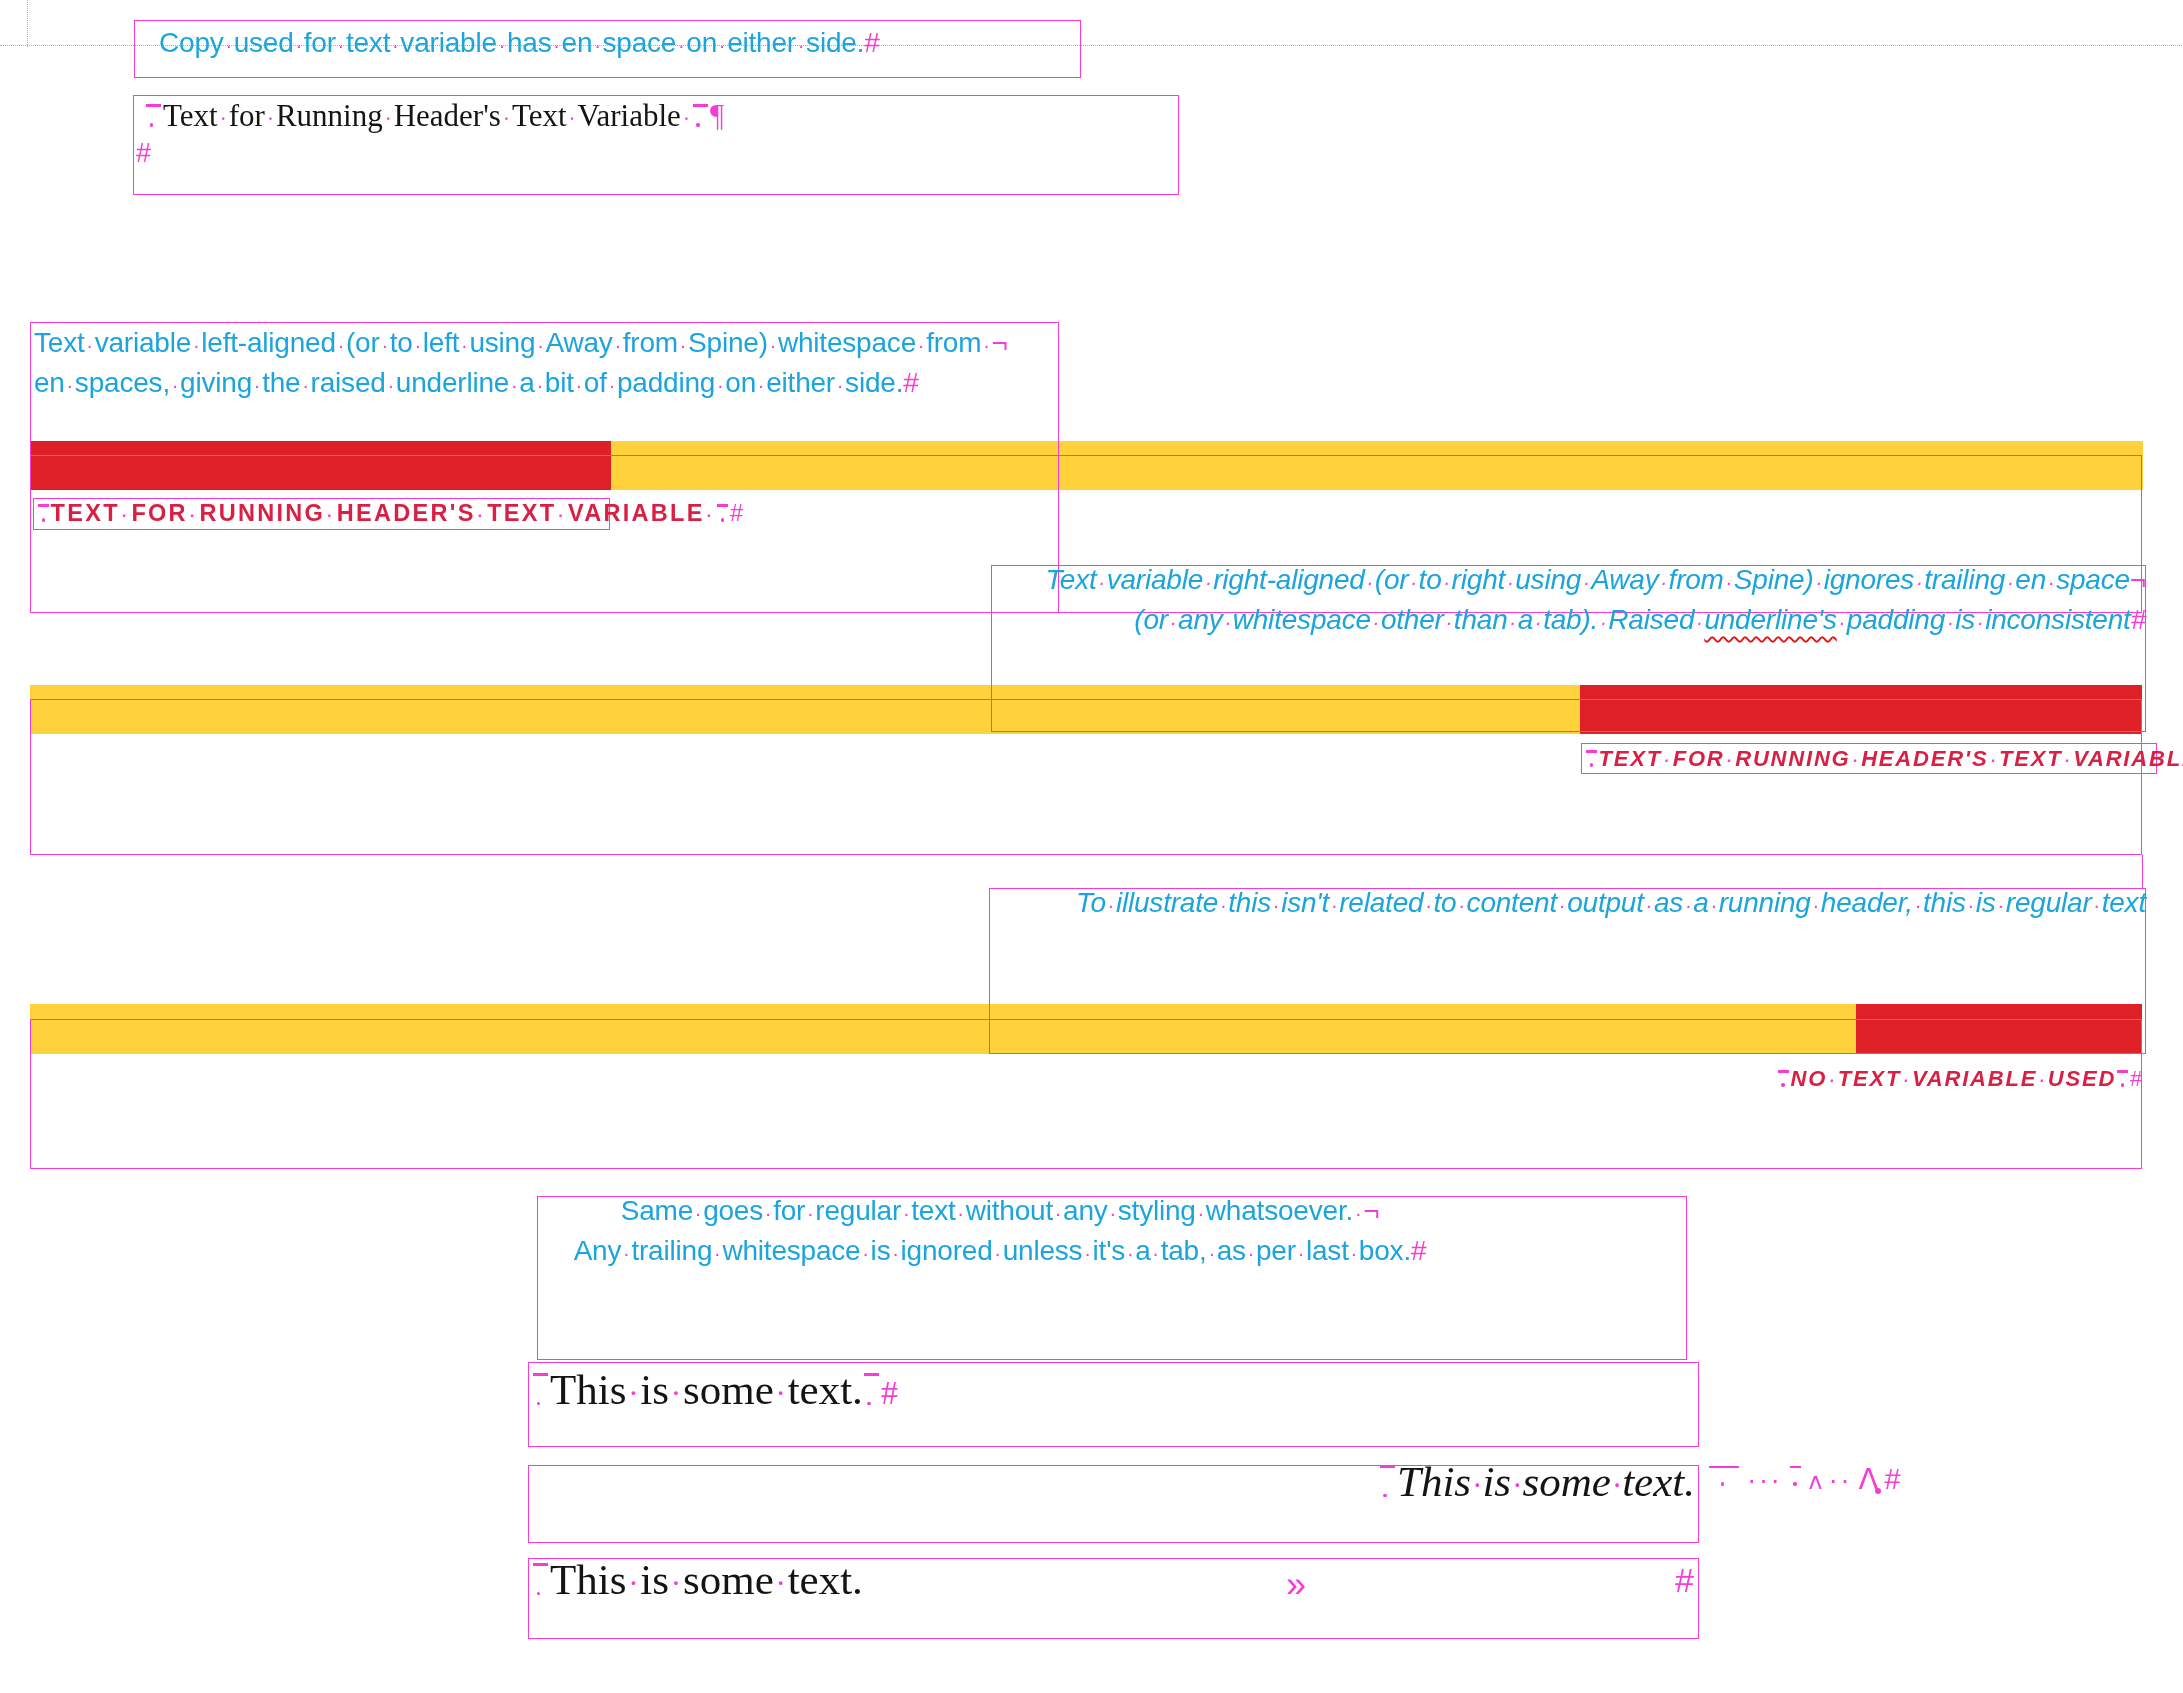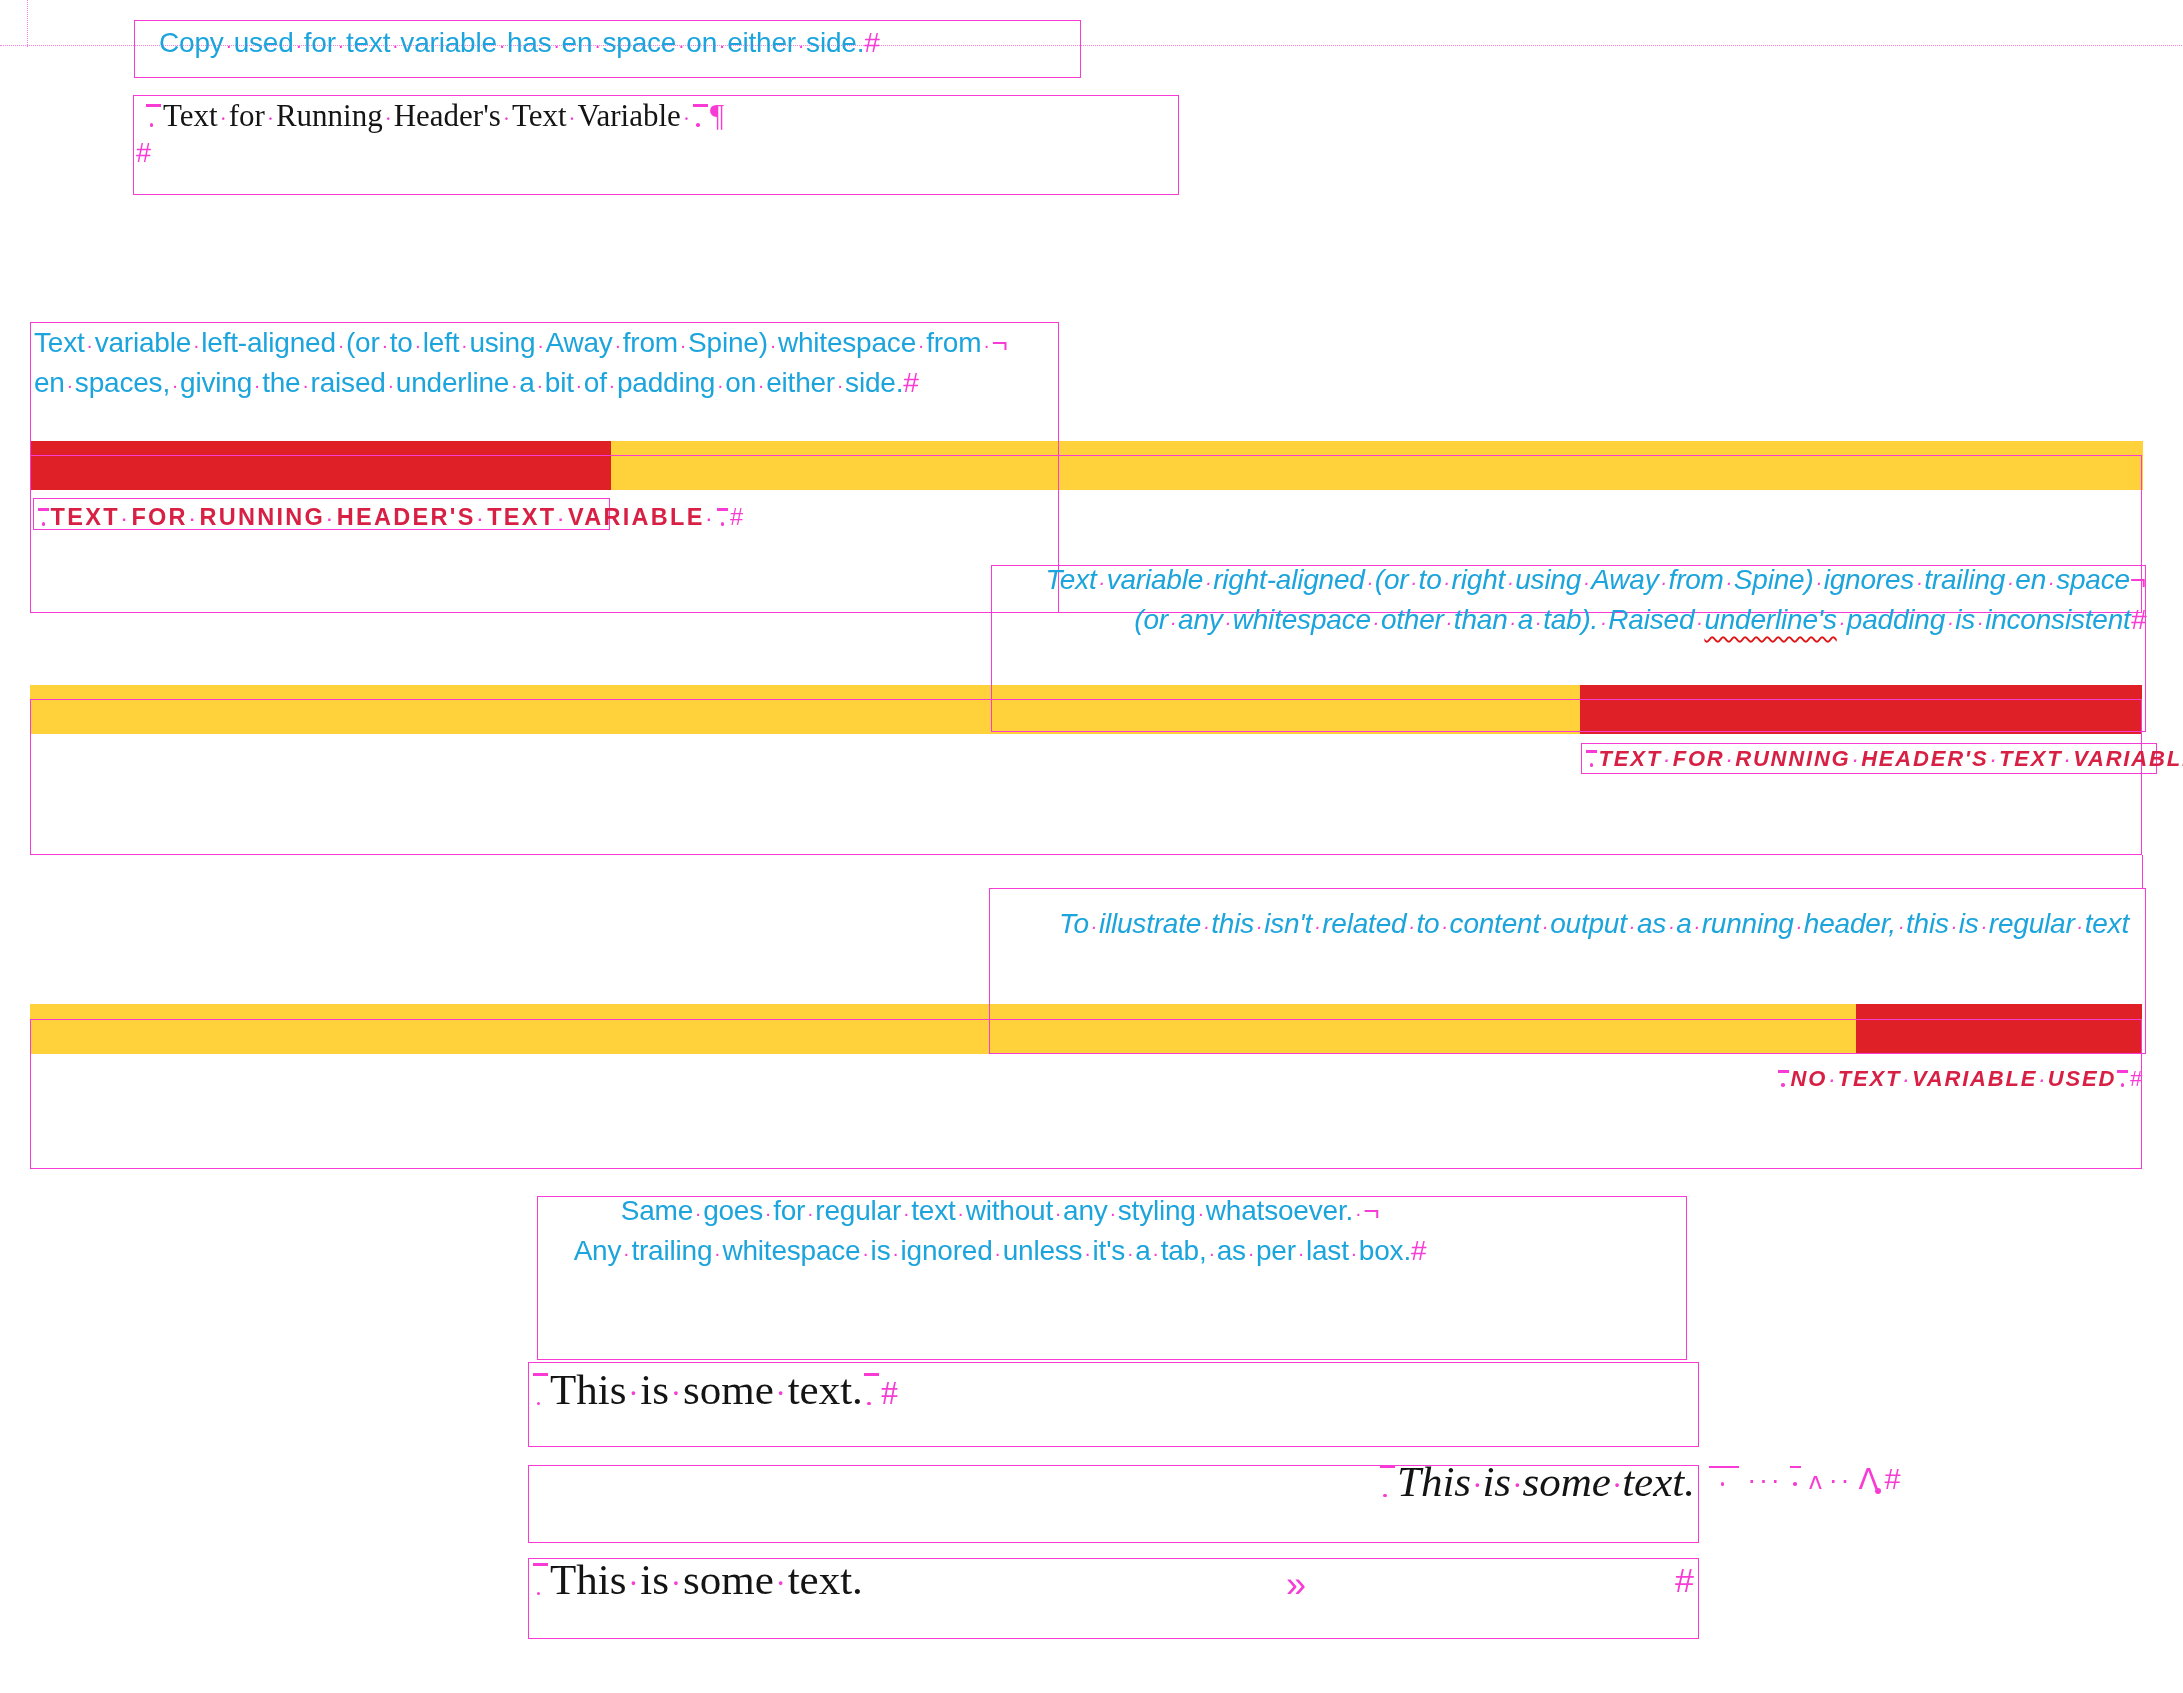--- a/index.html
+++ b/index.html
@@ -26,21 +26,21 @@
   
   .bar{position:absolute;z-index:1;}
   .bar.red{background:var(--red);}
   .bar.yel{background:var(--yel);}
 
   
   .txt{position:absolute;z-index:4;white-space:nowrap;}
   .cy{font-size:28px;line-height:38px;color:var(--cyan);letter-spacing:-0.2px;}
   .sf{font-family:"Liberation Serif",serif;font-size:43px;line-height:47px;color:var(--ink);}
   .sf-sm{font-family:"Liberation Serif",serif;font-size:31px;line-height:36px;color:var(--ink);}
-  .sc{font-size:23.5px;line-height:36px;color:var(--redtx);letter-spacing:2.3px;font-weight:bold;}
+  .sc{font-size:23.5px;line-height:29px;color:var(--redtx);letter-spacing:2.3px;font-weight:bold;}
   .sc2{font-size:22px;line-height:29px;color:var(--redtx);letter-spacing:1.8px;font-weight:bold;}
   .right{text-align:right;font-style:italic;}
   .center{text-align:center;}
 
   
   .d{color:var(--mag);font-size:.72em;padding:0 1.8px;}
   .hash{color:var(--mag);font-weight:normal;}
   .pil{color:var(--mag);}
   .brk{color:var(--mag);}
   .tabmk{position:absolute;color:var(--mag);z-index:5;}
@@ -113,21 +113,21 @@
 
   <div class="txt cy right" style="right:38px;top:561px;">
     <div><span>Text<span class="d">·</span>variable<span class="d">·</span>right-aligned<span class="d">·</span>(or<span class="d">·</span>to<span class="d">·</span>right<span class="d">·</span>using<span class="d">·</span>Away<span class="d">·</span>from<span class="d">·</span>Spine)<span class="d">·</span>ignores<span class="d">·</span>trailing<span class="d">·</span>en<span class="d">·</span>space</span><span class="brk">¬</span></div>
     <div><span>(or<span class="d">·</span>any<span class="d">·</span>whitespace<span class="d">·</span>other<span class="d">·</span>than<span class="d">·</span>a<span class="d">·</span>tab).<span class="d">·</span>Raised</span><span class="d">·</span><span class="sq">underline's</span><span class="d">·</span><span>padding<span class="d">·</span>is<span class="d">·</span>inconsistent</span><span class="hash">#</span></div>
   </div>
 
   <div class="txt sc2 right" style="left:1585px;top:744px;width:557px;">
     <span class="ens"></span><span>TEXT<span class="d">·</span>FOR<span class="d">·</span>RUNNING<span class="d">·</span>HEADER'S<span class="d">·</span>TEXT<span class="d">·</span>VARIABLE</span>
   </div>
 
-  <div class="txt cy right" style="right:55px;top:884px;margin-top:21px;">
+  <div class="txt cy right" style="right:38px;top:884px;">
     <div><span>To<span class="d">·</span>illustrate<span class="d">·</span>this<span class="d">·</span>isn't<span class="d">·</span>related<span class="d">·</span>to<span class="d">·</span>content<span class="d">·</span>output<span class="d">·</span>as<span class="d">·</span>a<span class="d">·</span>running<span class="d">·</span>header,<span class="d">·</span>this<span class="d">·</span>is<span class="d">·</span>regular<span class="d">·</span>text</span></div>
   </div>
 
   <div class="txt sc2 right" style="right:42px;top:1064px;">
     <span class="ens"></span><span>NO<span class="d">·</span>TEXT<span class="d">·</span>VARIABLE<span class="d">·</span>USED</span><span class="ens"></span><span class="hash" style="letter-spacing:0;">#</span>
   </div>
 
   <div class="txt cy center" style="left:537px;top:1192px;width:926px;">
     <div><span>Same<span class="d">·</span>goes<span class="d">·</span>for<span class="d">·</span>regular<span class="d">·</span>text<span class="d">·</span>without<span class="d">·</span>any<span class="d">·</span>styling<span class="d">·</span>whatsoever.</span><span class="d">·</span><span class="brk">¬</span></div>
     <div><span>Any<span class="d">·</span>trailing<span class="d">·</span>whitespace<span class="d">·</span>is<span class="d">·</span>ignored<span class="d">·</span>unless<span class="d">·</span>it's<span class="d">·</span>a<span class="d">·</span>tab,<span class="d">·</span>as<span class="d">·</span>per<span class="d">·</span>last<span class="d">·</span>box.</span><span class="hash">#</span></div>

